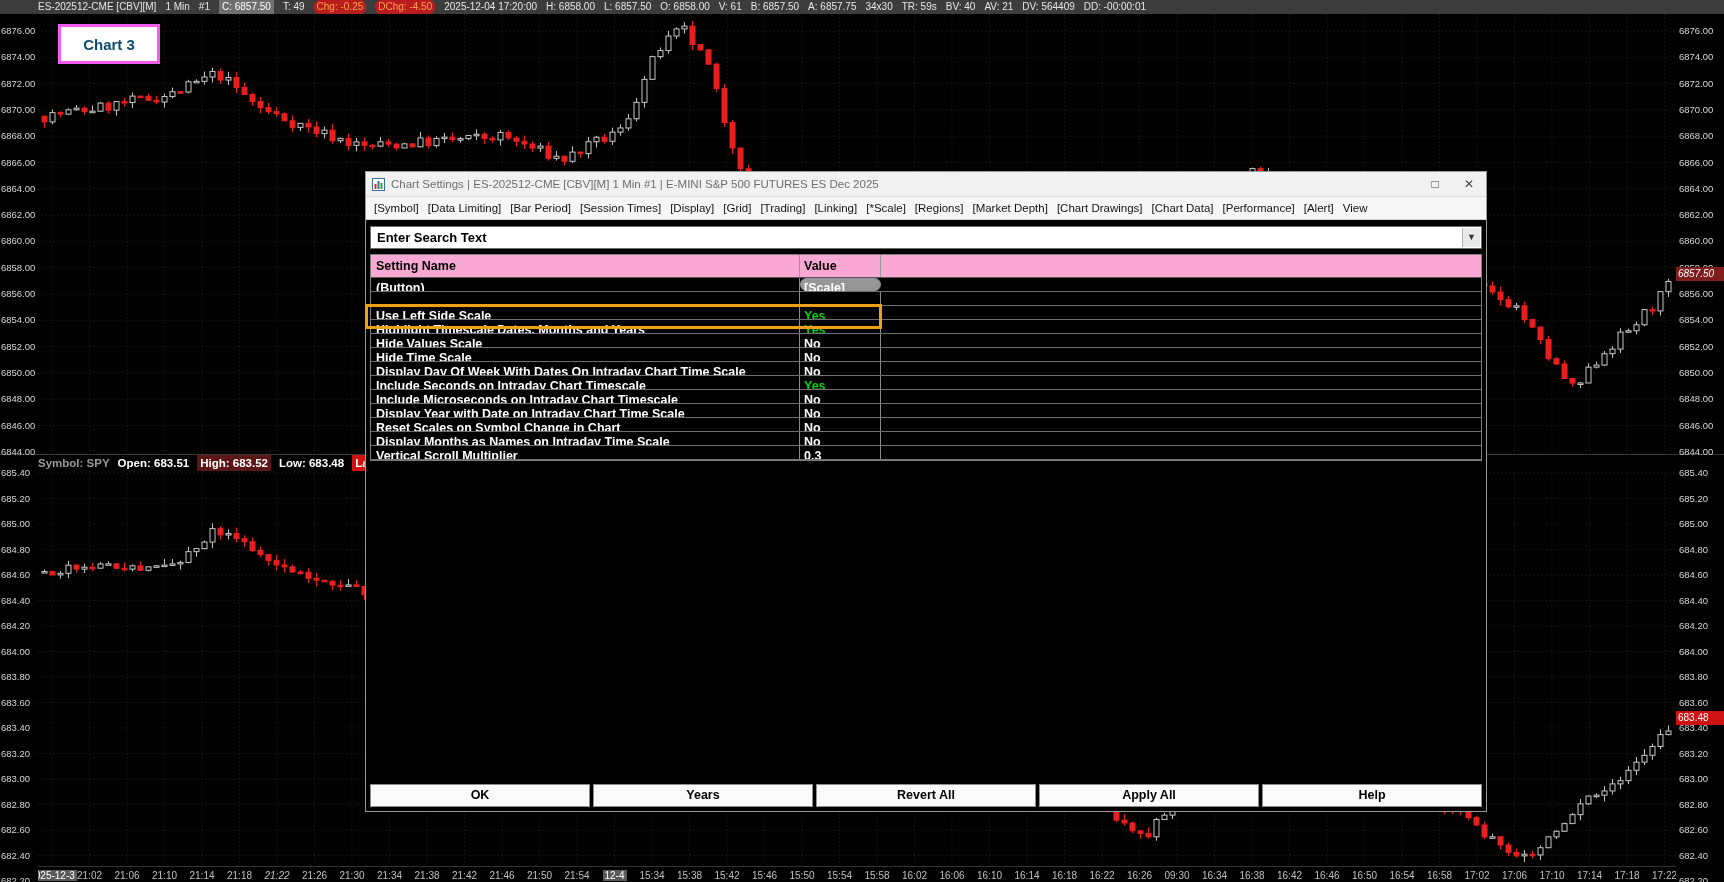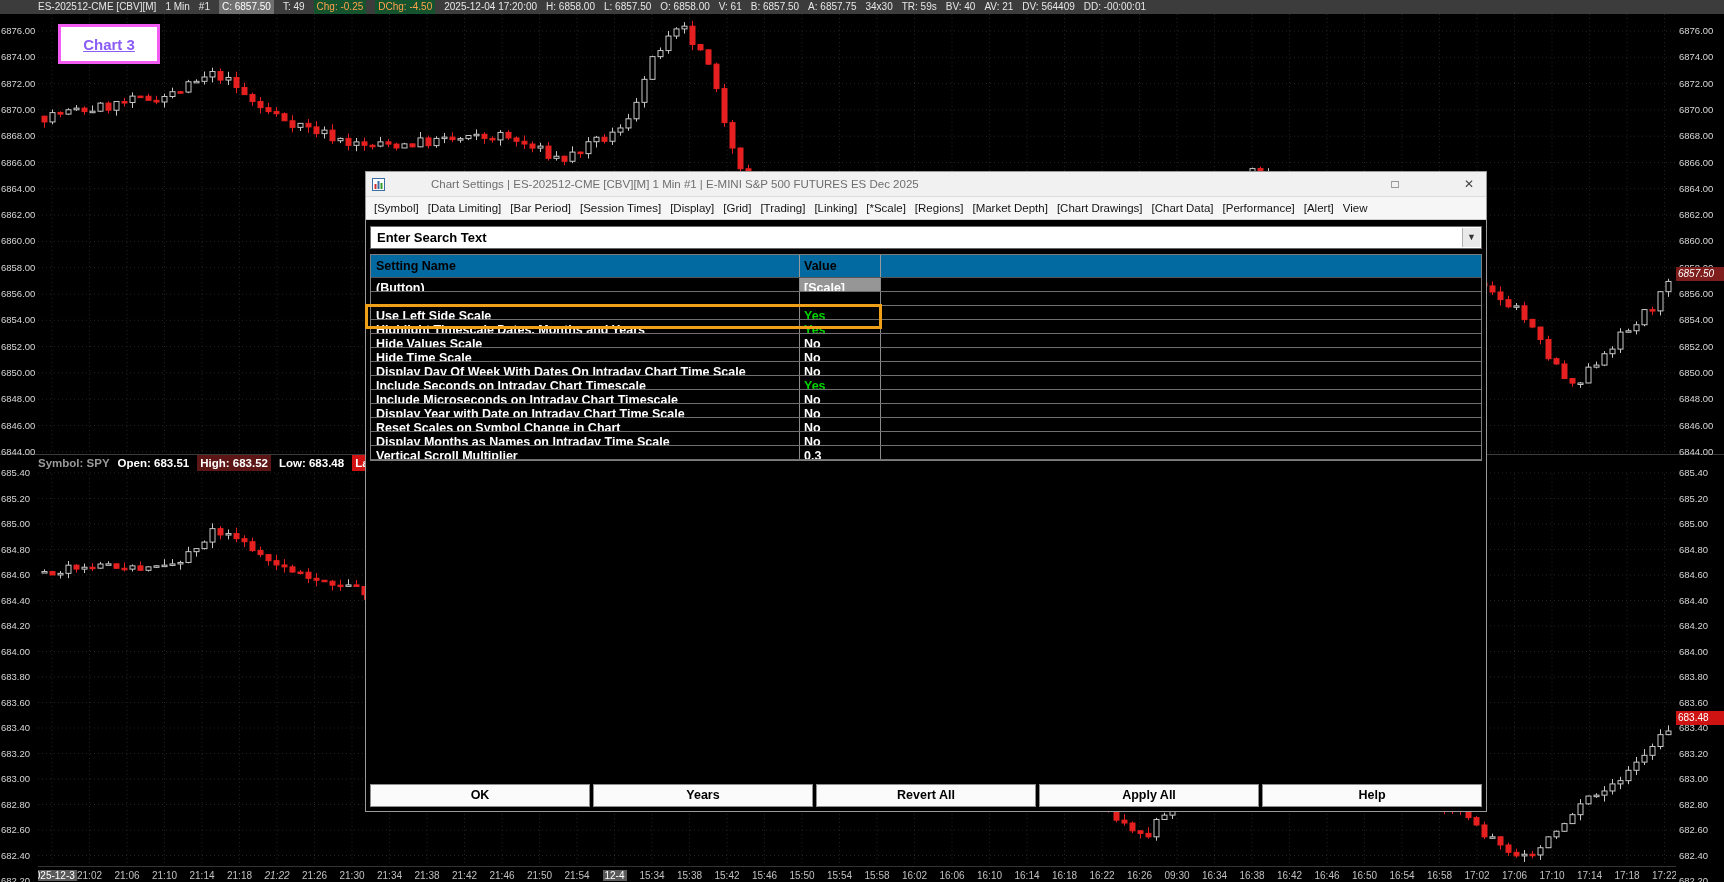--- a/index.html
+++ b/index.html
@@ -2,24 +2,24 @@
 <html><head>
 <meta charset="utf-8">
 <style>
   html,body{margin:0;padding:0;width:1724px;height:882px;overflow:hidden;background:#000;
     font-family:"Liberation Sans",sans-serif;}
   .statusbar{position:absolute;left:0;top:0;right:0;height:14px;background:#3c3c3c;color:#e6e6e6;
     font-size:10px;line-height:14px;display:flex;gap:9px;padding-left:38px;white-space:nowrap;
     overflow:hidden;z-index:30;}
   .seg{display:inline-block;}
   .seg.gray{background:#707070;color:#fff;padding:0 3px;}
-  .seg.red{background:#14532d;color:#ffa24d;padding:0 3px;}
+  .seg.red{background:#b91c1c;color:#ffa24d;padding:0 3px;border-radius:6px;}
   .chart3{position:absolute;left:58px;top:24px;width:96px;height:34px;background:#fff;
-    border:3px solid #f25cf2;color:#8b5cf6;font-weight:bold;font-size:15px;display:flex;
-    align-items:center;justify-content:center;z-index:4;text-decoration:underline;}
+    border:3px solid #f25cf2;color:#0c4a6e;font-weight:bold;font-size:15px;display:flex;
+    align-items:center;justify-content:center;z-index:4;}
   .chart-svg{position:absolute;left:0;top:0;z-index:1;}
   .scale-col{position:absolute;top:0;bottom:0;background:#000;z-index:2;}
   .scale-col.left{left:0;width:38px;}
   .scale-col.right{left:1676px;width:48px;}
   #scale-layer{position:absolute;left:0;top:0;width:1724px;height:882px;z-index:3;pointer-events:none;}
   .price-label{position:absolute;font-size:9.5px;color:#d6d6d6;height:12px;line-height:12px;white-space:nowrap;}
   .lastbox{position:absolute;left:1676px;width:46px;height:14px;line-height:14px;font-size:10px;
     padding-left:2px;color:#fff;}
   .lastbox.gray{background:#7f1d1d;font-style:italic;}
   .lastbox.red{background:#cf1212;}
@@ -33,45 +33,45 @@
   .spyseg.redbox{background:#d01212;padding:0 3px;}
   .timeaxis{position:absolute;left:38px;top:869px;width:1638px;height:13px;background:#000;z-index:3;
     overflow:hidden;}
   .time-label{position:absolute;top:1px;transform:translateX(-50%);font-size:10px;color:#c0c0c0;
     white-space:nowrap;}
   .time-label.hi{background:#5a5a5a;color:#fff;padding:0 2px;}
   
   .dialog{position:absolute;left:365px;top:171px;width:1120px;height:639px;background:#000;
     border:1px solid #9a9a9a;z-index:10;}
   .titlebar{height:24px;background:#f1f1f1;display:flex;align-items:center;padding-left:6px;
-    border-bottom:1px solid #dcdcdc;gap:40px;}
+    border-bottom:1px solid #dcdcdc;}
   .title-text{font-size:11.5px;color:#6e6e6e;margin-left:6px;flex:1;white-space:nowrap;overflow:hidden;}
   .win-btn{width:34px;text-align:center;color:#444;font-size:12px;height:24px;line-height:24px;}
   .menubar{height:22px;background:#f6f6f6;display:flex;align-items:center;gap:9px;padding:0 8px;
     font-size:11.5px;color:#141414;border-bottom:1px solid #cfcfcf;white-space:nowrap;overflow:hidden;}
   .menu-item{cursor:default;}
   .search-wrap{padding:6px 4px 5px 4px;background:#000;}
   .search-box{position:relative;height:23px;background:#fff;border:1px solid #6a6a6a;line-height:21px;
     font-weight:bold;font-size:13px;color:#000;padding-left:6px;box-sizing:border-box;}
   .search-arrow{position:absolute;right:1px;top:1px;bottom:1px;width:17px;background:#e9e9e9;
     border-left:1px solid #b0b0b0;text-align:center;font-size:9px;color:#333;line-height:19px;}
   .table-wrap{margin:0 4px;border:1px solid #7d7d7d;}
-  .thead{display:flex;height:23px;background:#0369a1;font-weight:bold;font-size:12.5px;color:#000;
+  .thead{display:flex;height:23px;background:#f9a8d4;font-weight:bold;font-size:12.5px;color:#000;
     line-height:23px;border-bottom:1px solid #555;box-sizing:border-box;}
   .th-name{width:429px;padding-left:5px;border-right:1px solid #9a9a9a;box-sizing:border-box;}
   .th-value{width:81px;padding-left:4px;border-right:1px solid #9a9a9a;box-sizing:border-box;}
   .th-fill{flex:1;}
   .trow{display:flex;height:14px;border-bottom:1px solid #6f6f6f;position:relative;font-weight:bold;
     font-size:12.5px;color:#fff;line-height:20px;background:#000;box-sizing:border-box;}
   .td-name{width:429px;padding-left:5px;border-right:1px solid #8a8a8a;overflow:hidden;
     white-space:nowrap;box-sizing:border-box;}
   .td-value{width:81px;padding-left:4px;border-right:1px solid #8a8a8a;overflow:hidden;
     box-sizing:border-box;}
   .td-fill{flex:1;}
-  .trow.button .td-value{background:#969696;color:#fff;}
+  .trow.button .td-value{background:#969696;color:#fff;border-radius:8px;}
   .td-value.val-yes{color:#00d400;}
   .highlight-ring{position:absolute;left:-6px;top:-2px;width:517px;height:25px;border:3px solid #efa018;
     box-sizing:border-box;pointer-events:none;z-index:5;}
   .btnrow{position:absolute;left:4px;right:4px;bottom:4px;display:flex;gap:3px;}
   .dlg-btn{flex:1;height:23px;background:#fbfbfb;border:1px solid #8f8f8f;font-weight:bold;
     font-size:12.5px;color:#000;text-align:center;line-height:21px;box-sizing:border-box;cursor:default;}
 </style>
 </head>
 <body>
 

